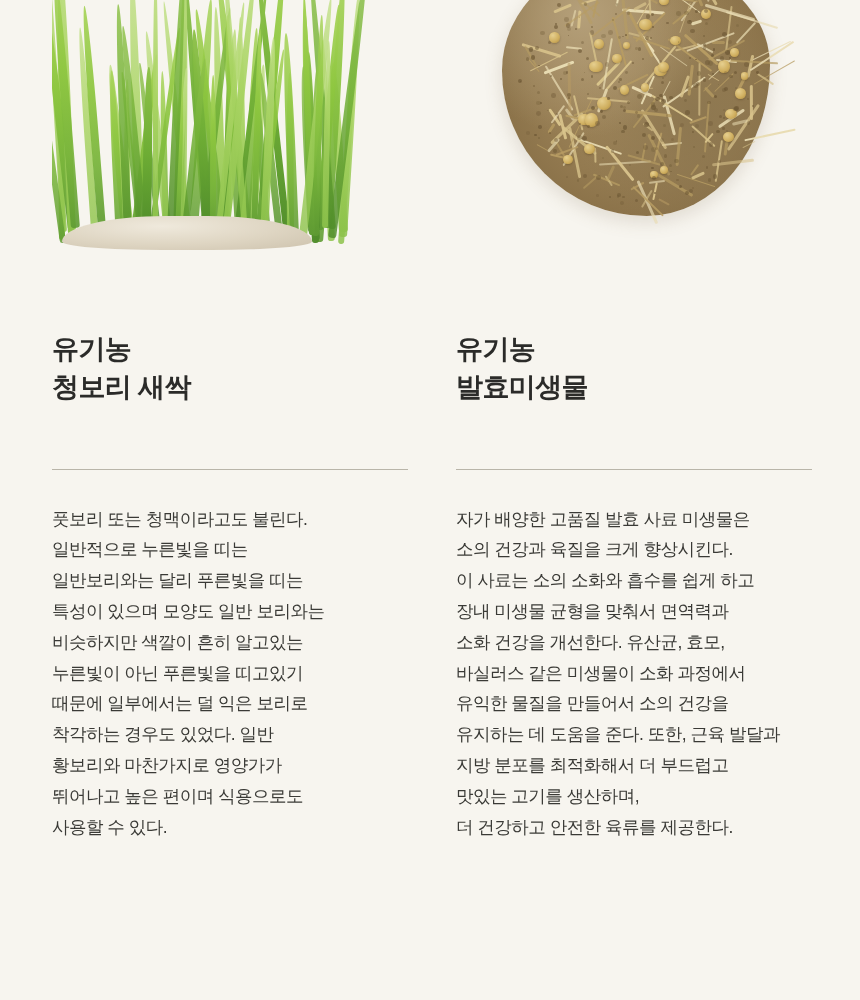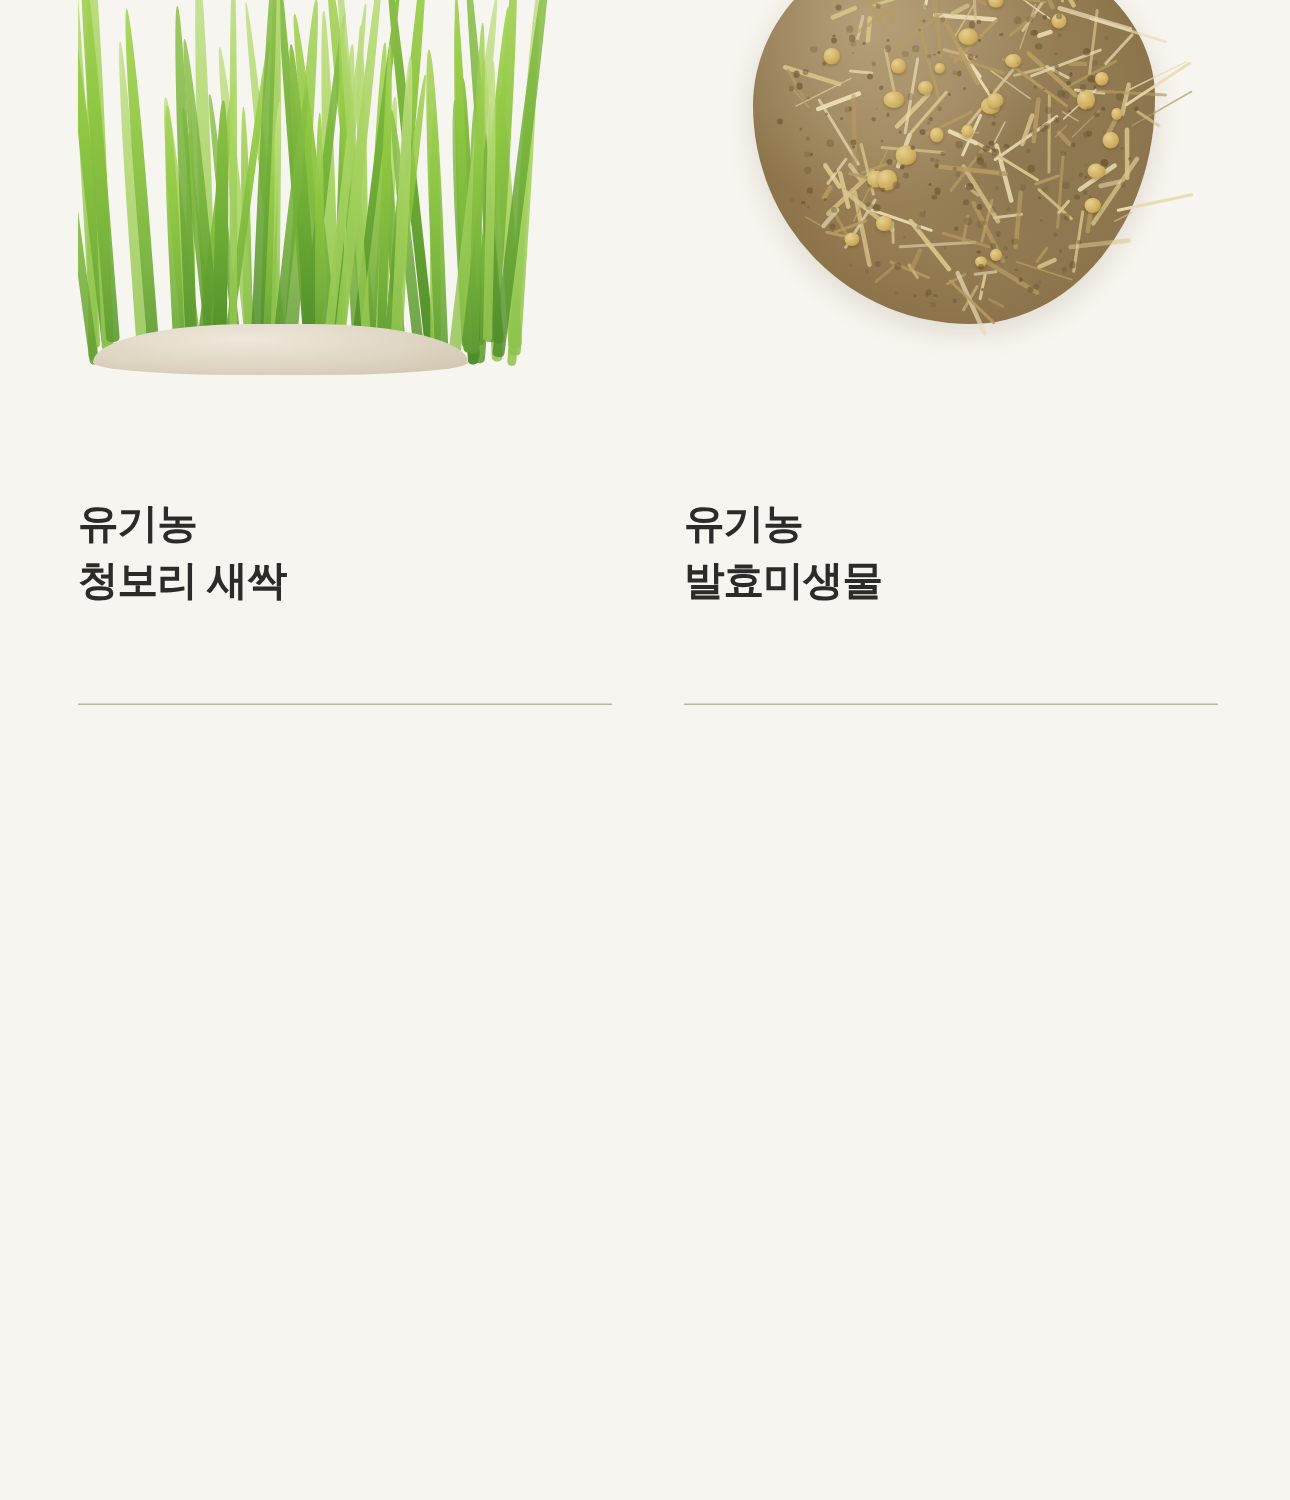--- a/index.html
+++ b/index.html
@@ -236,20 +236,31 @@
           <div class="blade " style="left: 18.7px; height: 257.4px; bottom: 29.9px; transform: rotate(-4.59deg); width: 8.7px; opacity: 0.91;"></div>
         </div>
       <div class="soilmound"></div>
     </div>
 
     <h2 class="title">유기농
 청보리 새싹</h2>
 
     <div class="rule"></div>
 
+    <p class="body-text">풋보리 또는 청맥이라고도 불린다.
+일반적으로 누른빛을 띠는
+일반보리와는 달리 푸른빛을 띠는
+특성이 있으며 모양도 일반 보리와는
+비슷하지만 색깔이 흔히 알고있는
+누른빛이 아닌 푸른빛을 띠고있기
+때문에 일부에서는 덜 익은 보리로
+착각하는 경우도 있었다. 일반
+황보리와 마찬가지로 영양가가
+뛰어나고 높은 편이며 식용으로도
+사용할 수 있다.</p>
   </div>
 
   <div class="column right">
 
     <div class="media">
       <div class="soilpile" id="soilpile">
         <div class="pile-main"></div>
       <div class="straw dark" style="left: 85.3px; top: 192.6px; width: 23.8px; height: 1.8px; transform: rotate(59.8deg); opacity: 0.67;"></div>
           <div class="straw " style="left: 208.6px; top: 132.4px; width: 53.1px; height: 2.2px; transform: rotate(-89.7deg); opacity: 0.69;"></div>
           <div class="straw dark" style="left: 129.8px; top: 85.2px; width: 51.3px; height: 1.6px; transform: rotate(74.8deg); opacity: 0.93;"></div>
@@ -629,15 +640,26 @@
           <div class="speck" style="left: 155.9px; top: 148.5px; width: 3.6px; height: 3.6px; opacity: 0.44;"></div>
           <div class="speck" style="left: 232.1px; top: 126.1px; width: 3.9px; height: 3.9px; opacity: 0.47;"></div>
         </div>
     </div>
 
     <h2 class="title">유기농
 발효미생물</h2>
 
     <div class="rule"></div>
 
+    <p class="body-text">자가 배양한 고품질 발효 사료 미생물은
+소의 건강과 육질을 크게 향상시킨다.
+이 사료는 소의 소화와 흡수를 쉽게 하고
+장내 미생물 균형을 맞춰서 면역력과
+소화 건강을 개선한다. 유산균, 효모,
+바실러스 같은 미생물이 소화 과정에서
+유익한 물질을 만들어서 소의 건강을
+유지하는 데 도움을 준다. 또한, 근육 발달과
+지방 분포를 최적화해서 더 부드럽고
+맛있는 고기를 생산하며,
+더 건강하고 안전한 육류를 제공한다.</p>
   </div>
 
 </div>
 
 </body></html>

